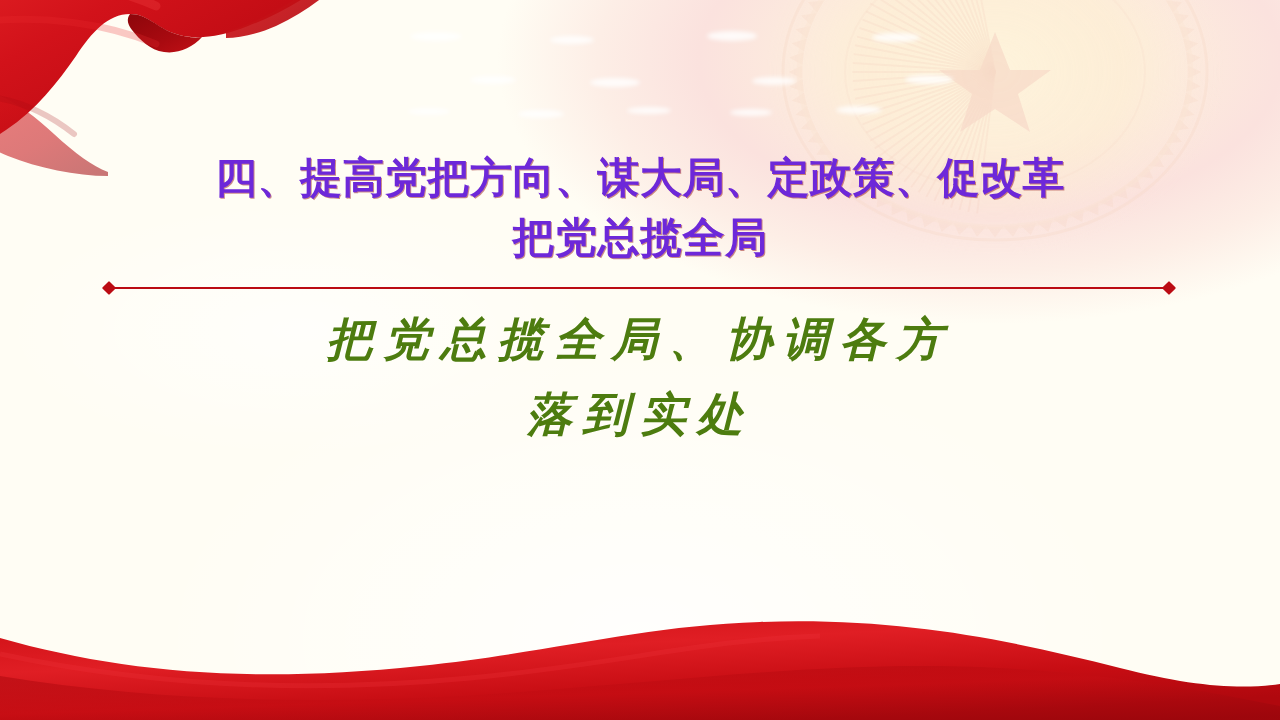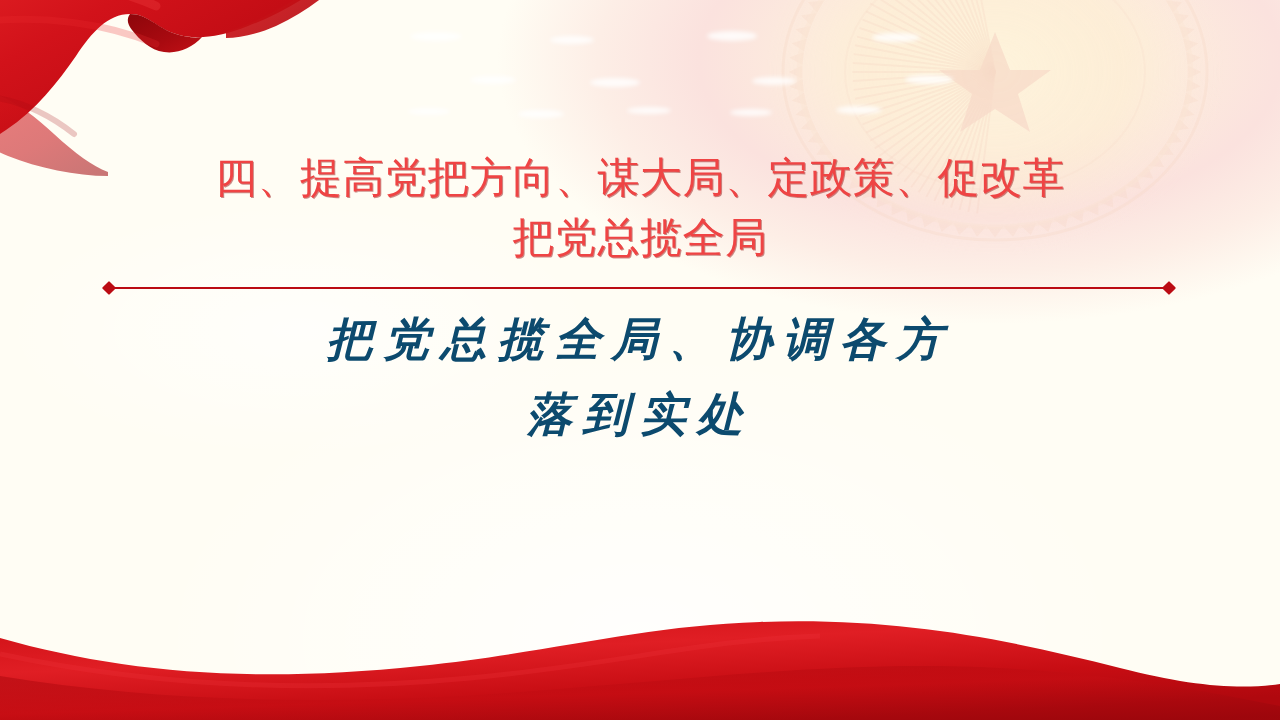--- a/index.html
+++ b/index.html
@@ -83,23 +83,23 @@
   }
 
   .title-block {
     position: absolute;
     left: 0;
     top: 148px;
     width: 1280px;
     text-align: center;
   }
   .title-line {
-    color: #ef4444;
+    color: #6d28d9;
     font-size: 42px;
-    font-weight: normal;
+    font-weight: bold;
     line-height: 1.42;
     letter-spacing: 0.5px;
     text-shadow: 1px 1px 0 rgba(140,0,0,0.45);
     white-space: nowrap;
   }
 
   .divider {
     position: absolute;
     left: 104px;
     top: 283px;
@@ -127,21 +127,21 @@
   .divider-dot.right { left: 1060px; }
 
   .subtitle-block {
     position: absolute;
     left: 0;
     top: 302px;
     width: 1280px;
     text-align: center;
   }
   .subtitle-line {
-    color: #0c4a6e;
+    color: #4d7c0f;
     font-size: 46px;
     font-weight: bold;
     font-style: italic;
     font-family: "DejaVu Serif", "Liberation Serif", serif;
     line-height: 1.62;
     letter-spacing: 11px;
     white-space: nowrap;
   }
   .subtitle-line.second {
   }

